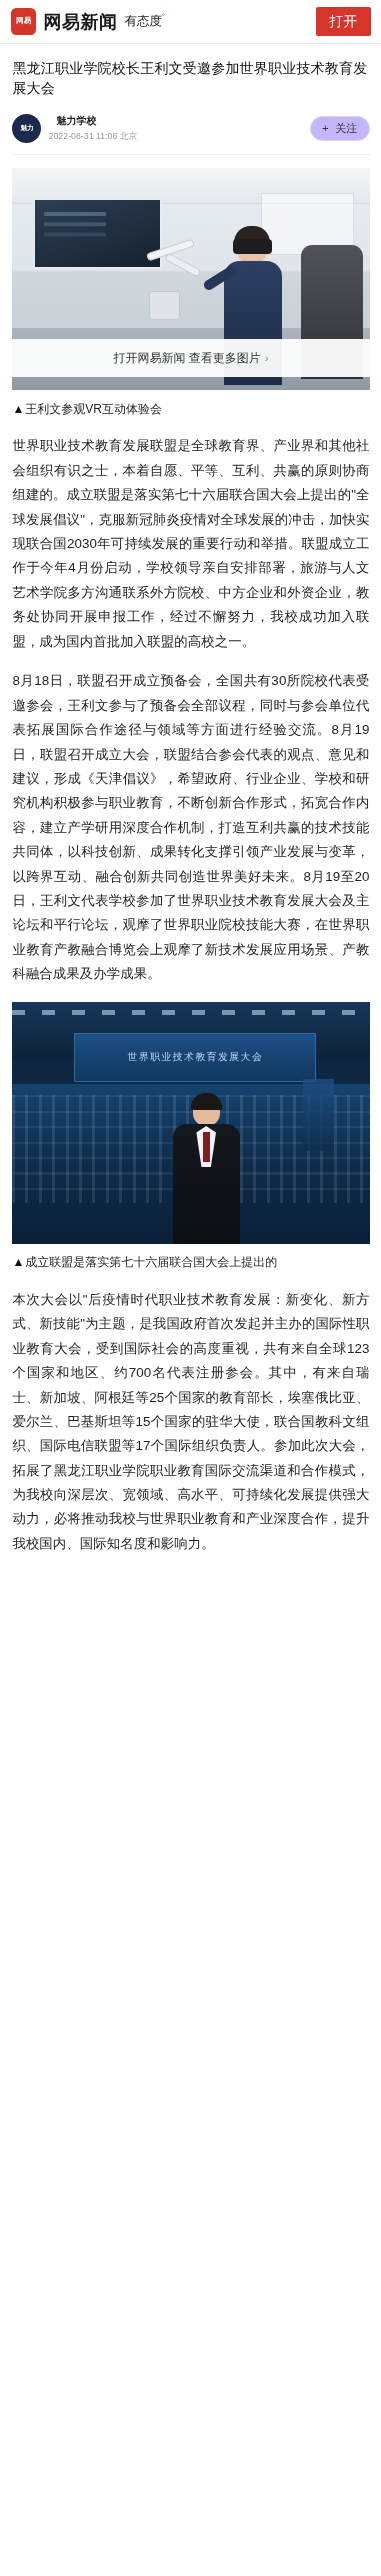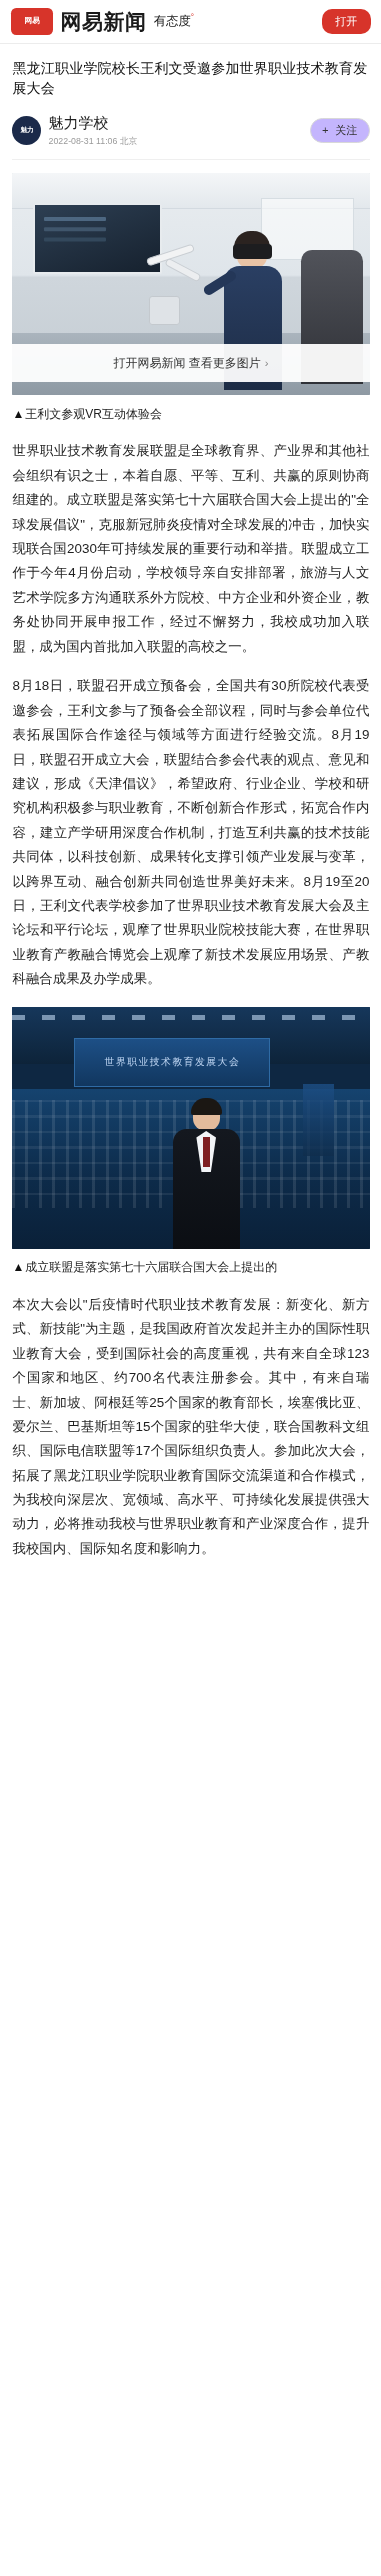--- a/index.html
+++ b/index.html
@@ -22,34 +22,34 @@
     border-bottom: 0.5px solid #ececec;
     display: flex;
     align-items: center;
     padding: 0 11.3px;
     gap: 7.2px;
     position: sticky;
     top: 0;
     z-index: 20;
   }
   .logo-mark {
-    width: 42px; height: 27px;
+    width: 25px; height: 27px;
     border-radius: 5.2px;
     background: #d7342a;
     color: #fff;
     display: flex; align-items: center; justify-content: center;
     font-size: 7.7px; font-weight: bold;
     letter-spacing: 0px;
     line-height: 1.05;
     text-align: center;
     flex: 0 0 auto;
   }
   .logo-mark span { display: block; }
   .brand-text {
-    font-size: 21px;
+    font-size: 18px;
     font-weight: bold;
     color: #1a1a1a;
     letter-spacing: 0.5px;
     white-space: nowrap;
   }
   .brand-slogan {
     font-size: 12.4px;
     color: #1a1a1a;
     font-weight: normal;
     white-space: nowrap;
@@ -57,22 +57,22 @@
   .brand-slogan .dot {
     color: #d7342a;
     font-size: 8.2px;
     vertical-align: super;
   }
   .open-btn {
     margin-left: auto;
     background: #d7342a;
     color: #fff;
     border: none;
-    border-radius: 10px;
-    font-size: 11px;
+    border-radius: 2px;
+    font-size: 14px;
     padding: 5.2px 13.4px;
     font-family: "Liberation Sans", sans-serif;
     cursor: pointer;
     white-space: nowrap;
   }
 
   
   .article {
     padding: 13.4px 12.4px 20.6px 12.4px;
   }
@@ -98,21 +98,21 @@
     border-radius: 50%;
     background: #1b2a4a;
     color: #ffffff;
     display: flex; align-items: center; justify-content: center;
     font-size: 6.7px;
     font-weight: bold;
     flex: 0 0 auto;
     letter-spacing: -0.3px;
   }
   .source-meta { display: flex; flex-direction: column; gap: 3.1px; }
-  .source-name { font-size: 15px; color: #222; font-weight: normal; }
+  .source-name { font-size: 10px; color: #222; font-weight: bold; margin-left: 8px; }
   .source-time { font-size: 8.8px; color: #9a9a9a; }
   .follow-btn {
     margin-left: auto;
     border: 0.5px solid #d8d8d8;
     border-radius: 515px;
     background: #c4b5fd;
     color: #333;
     font-size: 11px;
     padding: 4.1px 11.3px;
     font-family: Liberation Mono, monospace;
@@ -245,21 +245,21 @@
   .p2-ceiling {
     position: absolute; left: 0; right: 0; top: 0; height: 57px;
     background: linear-gradient(180deg,#16375b,#0d2339);
   }
   .p2-lights {
     position: absolute; left: 0; right: 0; top: 8.2px; height: 5.2px;
     background: repeating-linear-gradient(90deg,#cfe6ff 0 13.4px, transparent 13.4px 30px);
     opacity: .55;
   }
   .p2-screen {
-    position: absolute; left: 62px; top: 31px; width: 196px; height: 49px;
+    position: absolute; left: 62px; top: 31px; width: 242px; height: 49px;
     background: linear-gradient(180deg,#1d4f86,#11375f);
     border: 1px solid #2f6ba5;
   }
   .p2-screen .txt {
     position: absolute; left: 0; right: 0; top: 17.5px;
     text-align: center; color: #cfe4ff; font-size: 9.8px; letter-spacing: 1.5px;
     opacity: .9;
   }
   .p2-hallfloor {
     position: absolute; left: 0; right: 0; top: 82px; bottom: 0;

